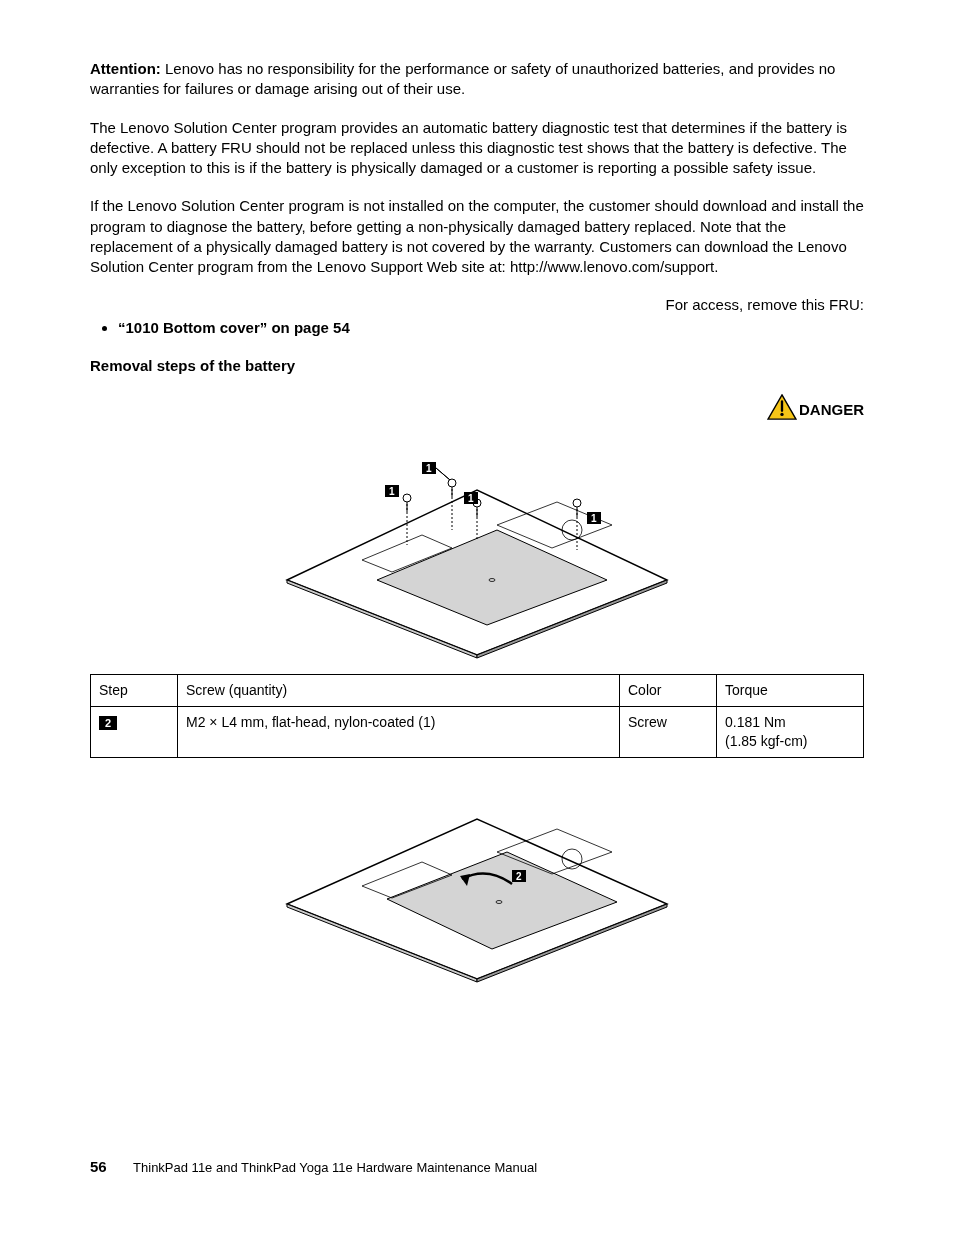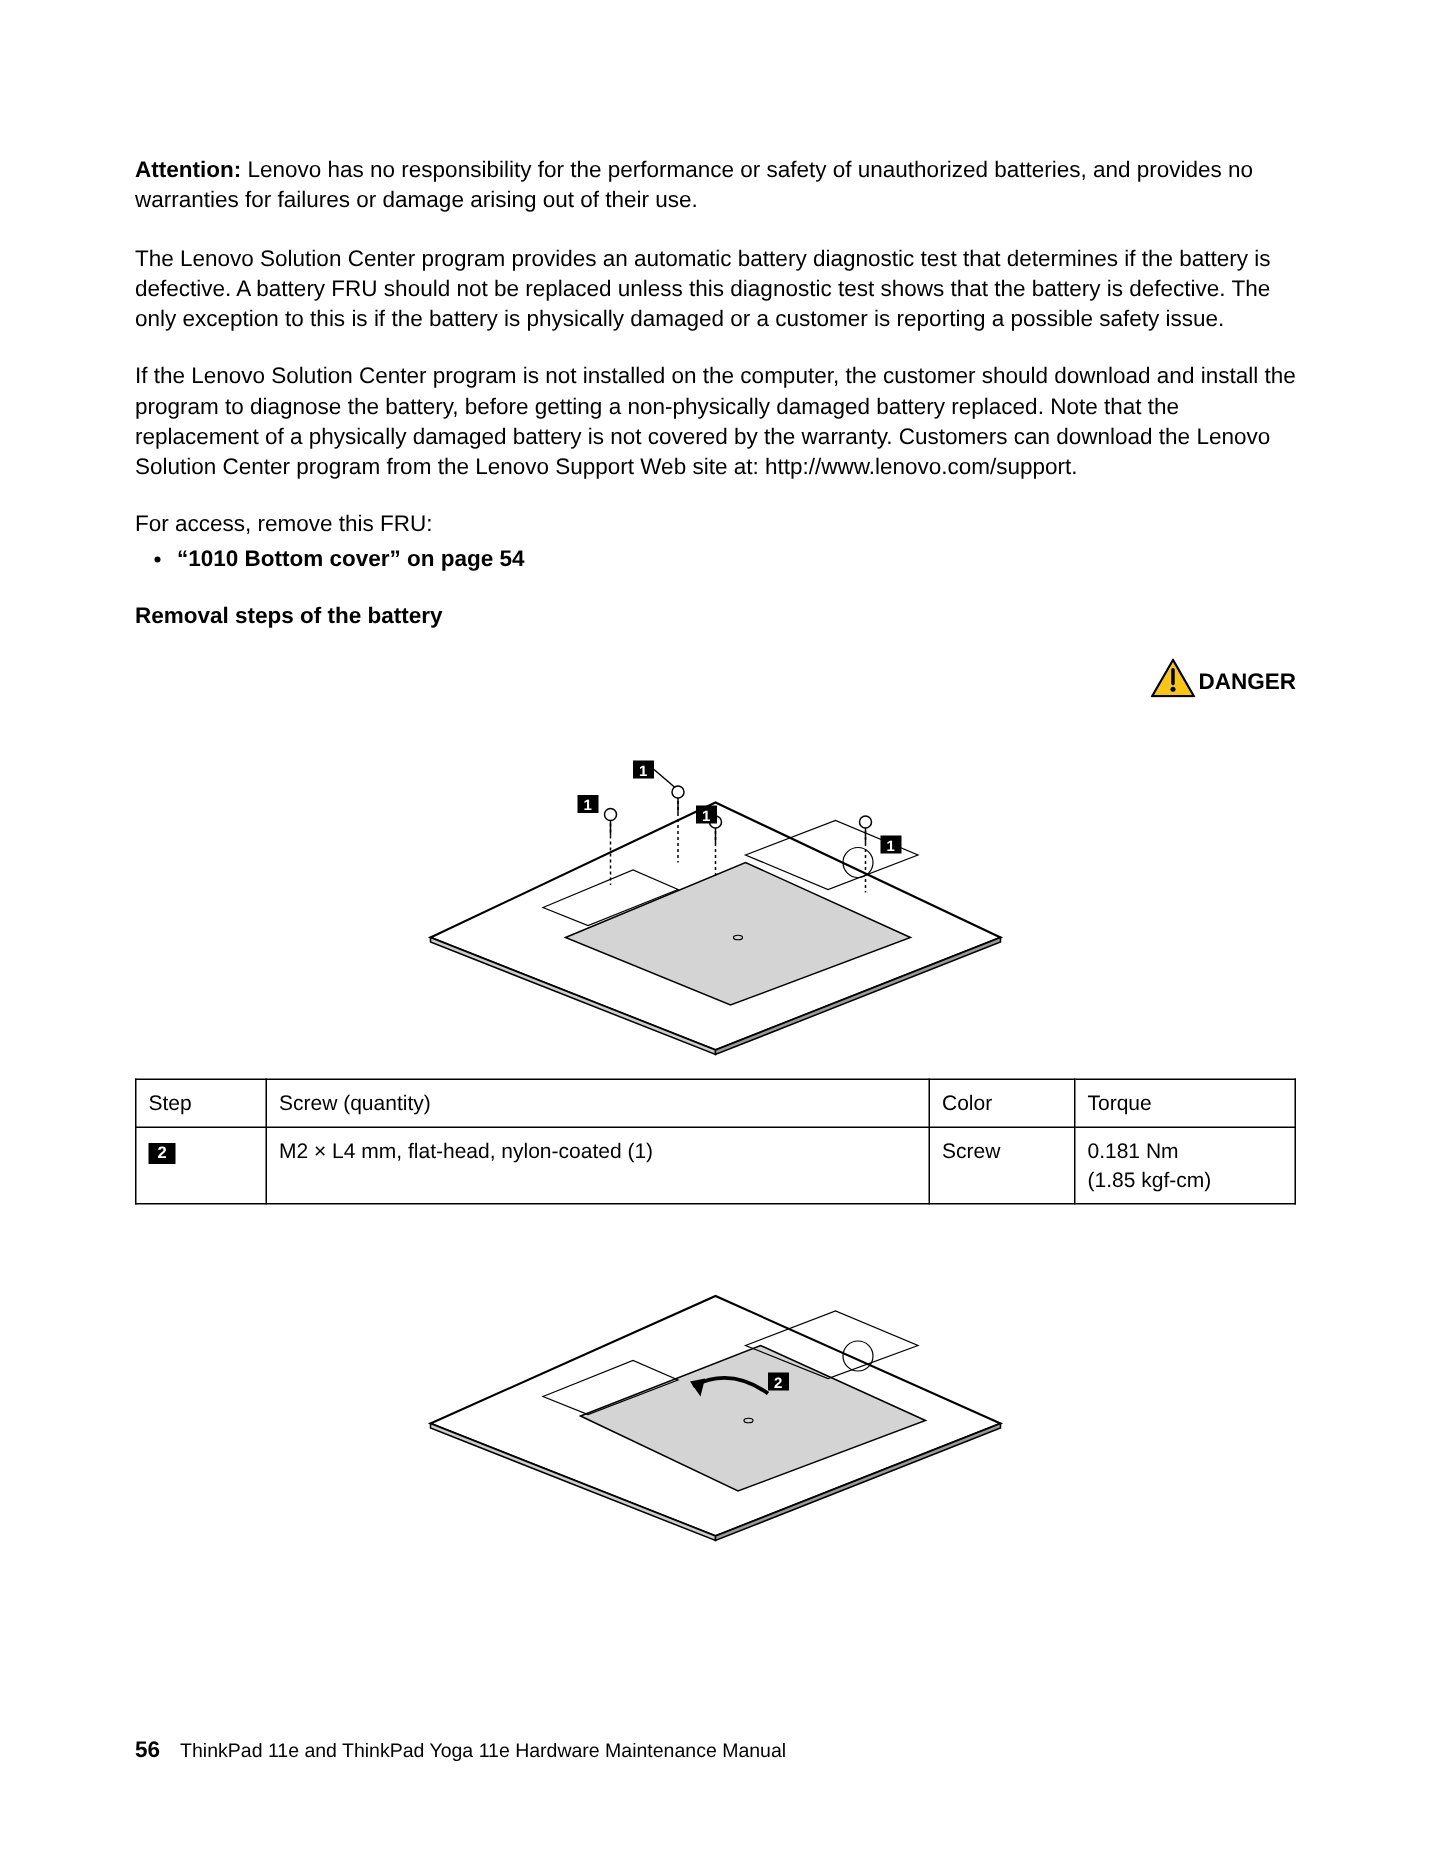--- a/index.html
+++ b/index.html
@@ -8,21 +8,21 @@
     padding: 0;
     width: 954px;
     height: 1235px;
     background: #fff;
     font-family: Arial, Helvetica, sans-serif;
     font-size: 15px;
     color: #000;
     line-height: 1.35;
   }
   .page {
-    padding: 104px 90px 40px 90px;
+    padding: 59px 90px 40px 90px;
     box-sizing: border-box;
     position: relative;
     height: 100%;
   }
   .para { margin: 0 0 18px 0; }
   .bold { font-weight: bold; }
   ul.fru-list {
     margin: 2px 0 18px 0;
     padding-left: 28px;
     font-weight: bold;
@@ -74,36 +74,36 @@
     line-height: 1.1;
     min-width: 10px;
     text-align: center;
   }
   .footer {
     position: absolute;
     bottom: 58px;
     left: 90px;
     font-size: 13px;
   }
-  .footer .pg { font-weight: bold; font-size: 15px; margin-right: 10px; }
+  .footer .pg { font-weight: bold; font-size: 15px; margin-right: 23px; }
 </style>
 </head>
 <body>
 
 <div class="page">
 
   <p class="para">
     <span class="bold">Attention:</span><span> Lenovo has no responsibility for the performance or safety of unauthorized batteries, and provides no warranties for failures or damage arising out of their use.</span>
   </p>
 
   <p class="para">The Lenovo Solution Center program provides an automatic battery diagnostic test that determines if the battery is defective. A battery FRU should not be replaced unless this diagnostic test shows that the battery is defective. The only exception to this is if the battery is physically damaged or a customer is reporting a possible safety issue.</p>
 
   <p class="para">If the Lenovo Solution Center program is not installed on the computer, the customer should download and install the program to diagnose the battery, before getting a non-physically damaged battery replaced. Note that the replacement of a physically damaged battery is not covered by the warranty. Customers can download the Lenovo Solution Center program from the Lenovo Support Web site at: http://www.lenovo.com/support.</p>
 
-  <p class="para" style="margin-bottom:2px;">For access, remove this FRU:</p>
+  <p class="para" style="margin-bottom:2px;text-align:right;">For access, remove this FRU:</p>
   <ul class="fru-list">
     <li>“1010 Bottom cover” on page 54</li>
   </ul>
 
   <p class="para bold">Removal steps of the battery</p>
 
   <div class="danger-row">
     <span class="danger-tri">
       <svg viewBox="0 0 32 28" width="30" height="26">
         <polygon points="16,1 31,27 1,27" fill="#f5c518" stroke="#000" stroke-width="1.5"></polygon>

